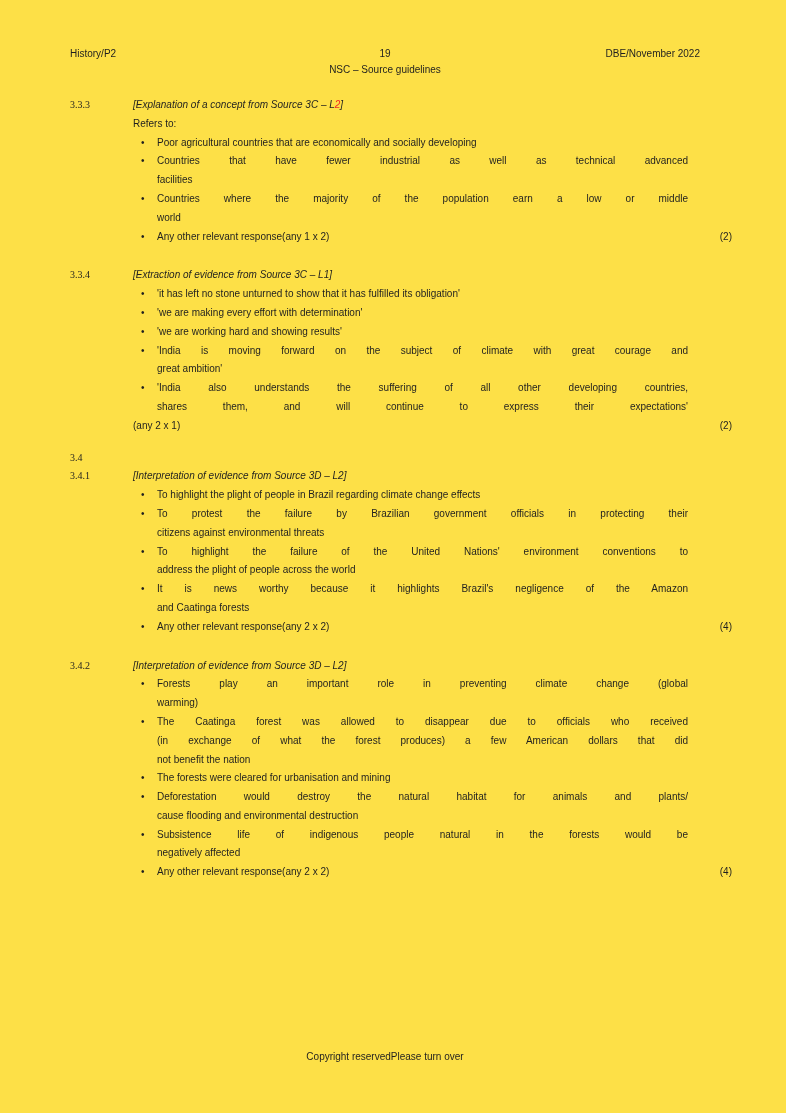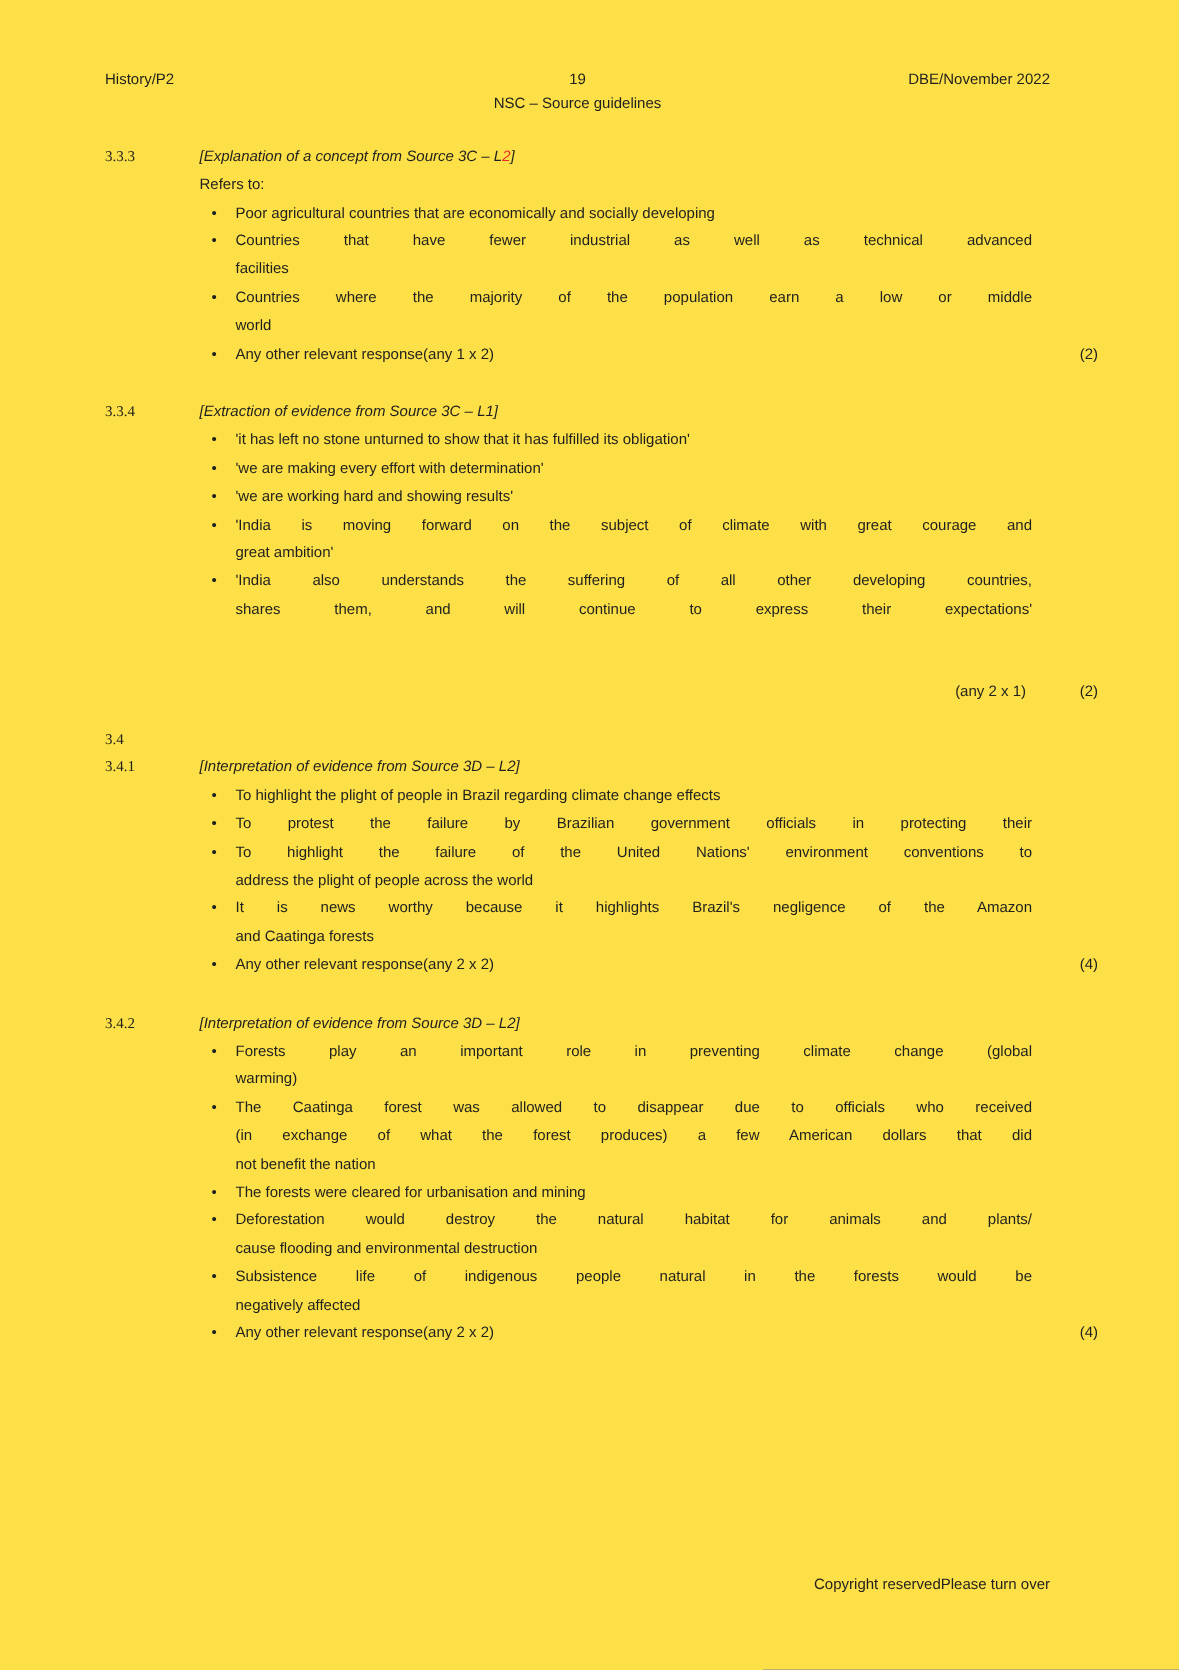--- a/index.html
+++ b/index.html
@@ -29,23 +29,23 @@
   .main { width:555px; flex:none; }
   .mark { width:49px; flex:none; text-align:right; padding-right:5px; box-sizing:border-box; align-self:flex-end; }
   .heading { font-style:italic; }
   .red { color:#ee2a24; }
   ul.blist { margin:0; padding:0; list-style:none; }
   ul.blist li { position:relative; padding-left:24px; }
   ul.blist li::before { content:"•"; position:absolute; left:8px; top:0; }
   .jline { text-align:justify; text-align-last:justify; }
   .split { display:flex; justify-content:flex-start; }
   .any { padding-right:4px; white-space:nowrap; }
-  .anyline { text-align:right; padding-right:4px;margin-top:36px; }
+  .anyline { padding-right:4px; }
   
-  .footer { position:absolute; left:70px; top:1048px; width:630px; display:flex; justify-content:flex-end; }
+  .footer { position:absolute; left:70px; top:1048px; width:630px; display:flex; justify-content:center; }
 </style>
 </head>
 <body>
 
 <div class="page">
 
   <div class="header">
     <div class="hrow1">
       <span class="hleft">History/P2</span>
       <span>19</span>
@@ -111,20 +111,21 @@
     </div>
 
     <div class="sec">
       <div class="num">3.4.1</div>
       <div class="main">
         <div class="heading"><span>[Interpretation of evidence from Source 3D – L2]</span><span class="red"></span><span></span></div>
         <ul class="blist">
           <li><span>To highlight the plight of people in Brazil regarding climate change effects</span></li>
           <li>
             <div class="jline">To protest the failure by Brazilian government officials in protecting their</div>
+            <div>citizens against environmental threats</div>
           </li>
           <li>
             <div class="jline">To highlight the failure of the United Nations' environment conventions to</div>
             <div>address the plight of people across the world</div>
           </li>
           <li>
             <div class="jline">It is news worthy because it highlights Brazil's negligence of the Amazon</div>
             <div>and Caatinga forests</div>
           </li>
           <li>

